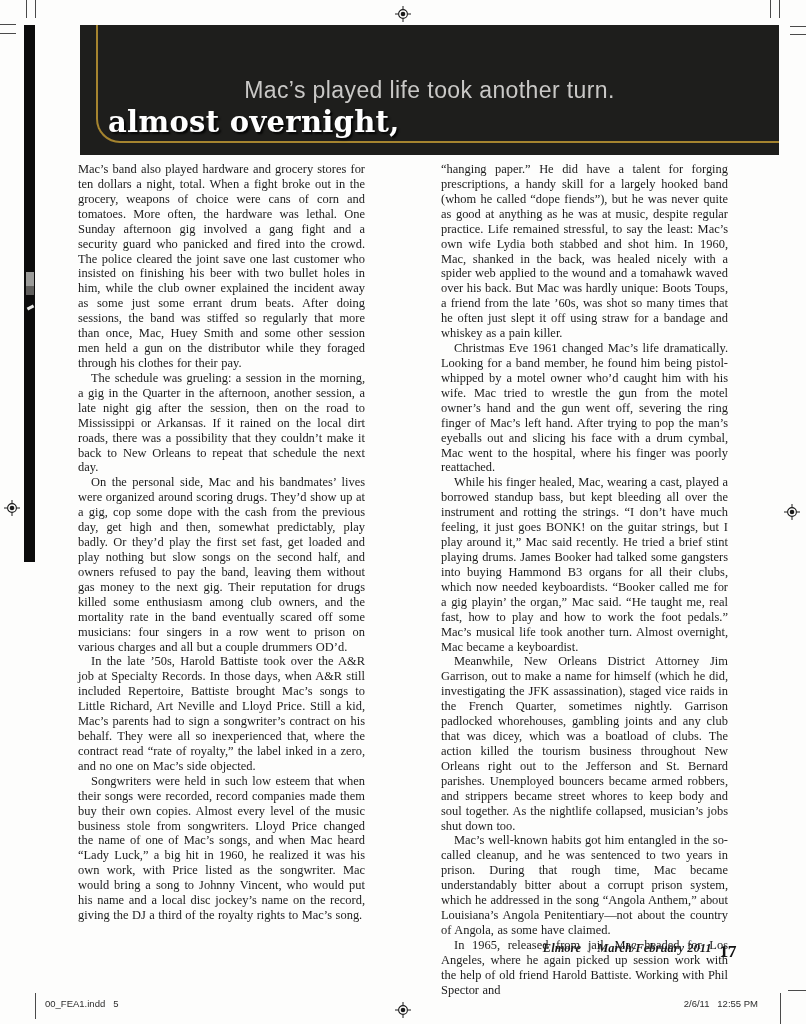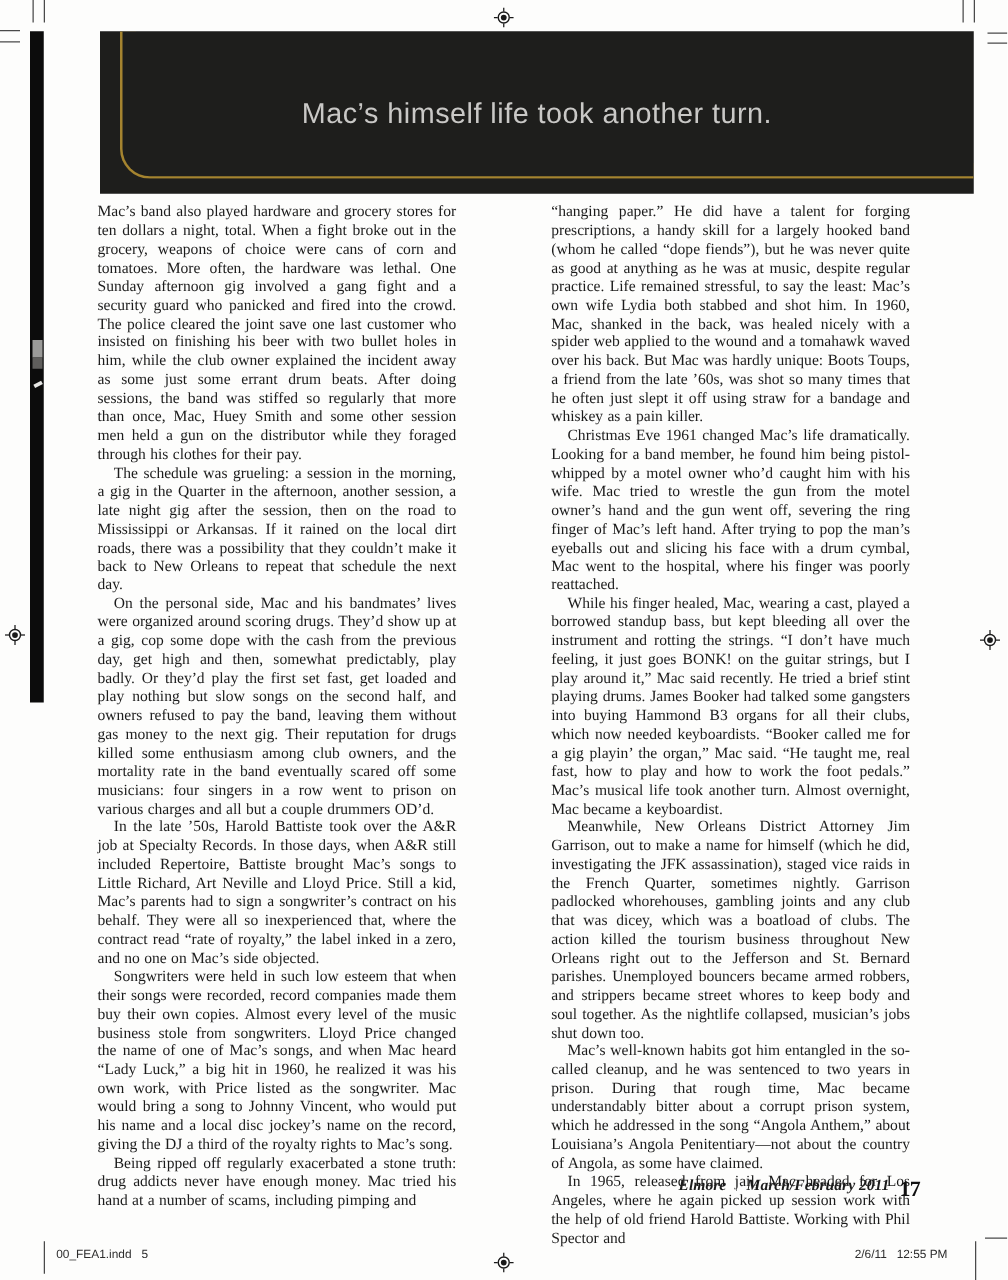--- a/index.html
+++ b/index.html
@@ -166,31 +166,31 @@
   <div class="cropline" style="left:788px; top:990px; width:18px; height:1px;"></div>
 
   <div class="bleed-strip">
     <div class="strip-frag-1"></div>
     <div class="strip-frag-2"></div>
     <div class="strip-frag-3"></div>
   </div>
 
   <div class="header-banner">
     <div class="gold-rule"></div>
-    <div class="kicker">Mac’s himself life took another turn.</div>
+    <div class="kicker">Mac’s played life took another turn.</div>
+    <div class="headline-1">almost overnight,</div>
   </div>
 
   <div class="article">
     <div class="col col-left">
       <p>Mac’s band also played hardware and grocery stores for ten dollars a night, total. When a fight broke out in the grocery, weapons of choice were cans of corn and tomatoes. More often, the hardware was lethal. One Sunday afternoon gig involved a gang fight and a security guard who panicked and fired into the crowd. The police cleared the joint save one last customer who insisted on finishing his beer with two bullet holes in him, while the club owner explained the incident away as some just some errant drum beats. After doing sessions, the band was stiffed so regularly that more than once, Mac, Huey Smith and some other session men held a gun on the distributor while they foraged through his clothes for their pay.</p>
       <p>The schedule was grueling: a session in the morning, a gig in the Quarter in the afternoon, another session, a late night gig after the session, then on the road to Mississippi or Arkansas. If it rained on the local dirt roads, there was a possibility that they couldn’t make it back to New Orleans to repeat that schedule the next day.</p>
       <p>On the personal side, Mac and his bandmates’ lives were organized around scoring drugs. They’d show up at a gig, cop some dope with the cash from the previous day, get high and then, somewhat predictably, play badly. Or they’d play the first set fast, get loaded and play nothing but slow songs on the second half, and owners refused to pay the band, leaving them without gas money to the next gig. Their reputation for drugs killed some enthusiasm among club owners, and the mortality rate in the band eventually scared off some musicians: four singers in a row went to prison on various charges and all but a couple drummers OD’d.</p>
       <p>In the late ’50s, Harold Battiste took over the A&amp;R job at Specialty Records. In those days, when A&amp;R still included Repertoire, Battiste brought Mac’s songs to Little Richard, Art Neville and Lloyd Price. Still a kid, Mac’s parents had to sign a songwriter’s contract on his behalf. They were all so inexperienced that, where the contract read “rate of royalty,” the label inked in a zero, and no one on Mac’s side objected.</p>
       <p>Songwriters were held in such low esteem that when their songs were recorded, record companies made them buy their own copies. Almost every level of the music business stole from songwriters. Lloyd Price changed the name of one of Mac’s songs, and when Mac heard “Lady Luck,” a big hit in 1960, he realized it was his own work, with Price listed as the songwriter. Mac would bring a song to Johnny Vincent, who would put his name and a local disc jockey’s name on the record, giving the DJ a third of the royalty rights to Mac’s song.</p>
-      <p>Being ripped off regularly exacerbated a stone truth: drug addicts never have enough money. Mac tried his hand at a number of scams, including pimping and</p>
     </div>
     <div class="col col-right">
       <p>“hanging paper.” He did have a talent for forging prescriptions, a handy skill for a largely hooked band (whom he called “dope fiends”), but he was never quite as good at anything as he was at music, despite regular practice. Life remained stressful, to say the least: Mac’s own wife Lydia both stabbed and shot him. In 1960, Mac, shanked in the back, was healed nicely with a spider web applied to the wound and a tomahawk waved over his back. But Mac was hardly unique: Boots Toups, a friend from the late ’60s, was shot so many times that he often just slept it off using straw for a bandage and whiskey as a pain killer.</p>
       <p>Christmas Eve 1961 changed Mac’s life dramatically. Looking for a band member, he found him being pistol-whipped by a motel owner who’d caught him with his wife. Mac tried to wrestle the gun from the motel owner’s hand and the gun went off, severing the ring finger of Mac’s left hand. After trying to pop the man’s eyeballs out and slicing his face with a drum cymbal, Mac went to the hospital, where his finger was poorly reattached.</p>
       <p>While his finger healed, Mac, wearing a cast, played a borrowed standup bass, but kept bleeding all over the instrument and rotting the strings. “I don’t have much feeling, it just goes BONK! on the guitar strings, but I play around it,” Mac said recently. He tried a brief stint playing drums. James Booker had talked some gangsters into buying Hammond B3 organs for all their clubs, which now needed keyboardists. “Booker called me for a gig playin’ the organ,” Mac said. “He taught me, real fast, how to play and how to work the foot pedals.” Mac’s musical life took another turn. Almost overnight, Mac became a keyboardist.</p>
       <p>Meanwhile, New Orleans District Attorney Jim Garrison, out to make a name for himself (which he did, investigating the JFK assassination), staged vice raids in the French Quarter, sometimes nightly. Garrison padlocked whorehouses, gambling joints and any club that was dicey, which was a boatload of clubs. The action killed the tourism business throughout New Orleans right out to the Jefferson and St. Bernard parishes. Unemployed bouncers became armed robbers, and strippers became street whores to keep body and soul together. As the nightlife collapsed, musician’s jobs shut down too.</p>
       <p>Mac’s well-known habits got him entangled in the so-called cleanup, and he was sentenced to two years in prison. During that rough time, Mac became understandably bitter about a corrupt prison system, which he addressed in the song “Angola Anthem,” about Louisiana’s Angola Penitentiary—not about the country of Angola, as some have claimed.</p>
       <p>In 1965, released from jail, Mac headed for Los Angeles, where he again picked up session work with the help of old friend Harold Battiste. Working with Phil Spector and</p>
     </div>
   </div>

